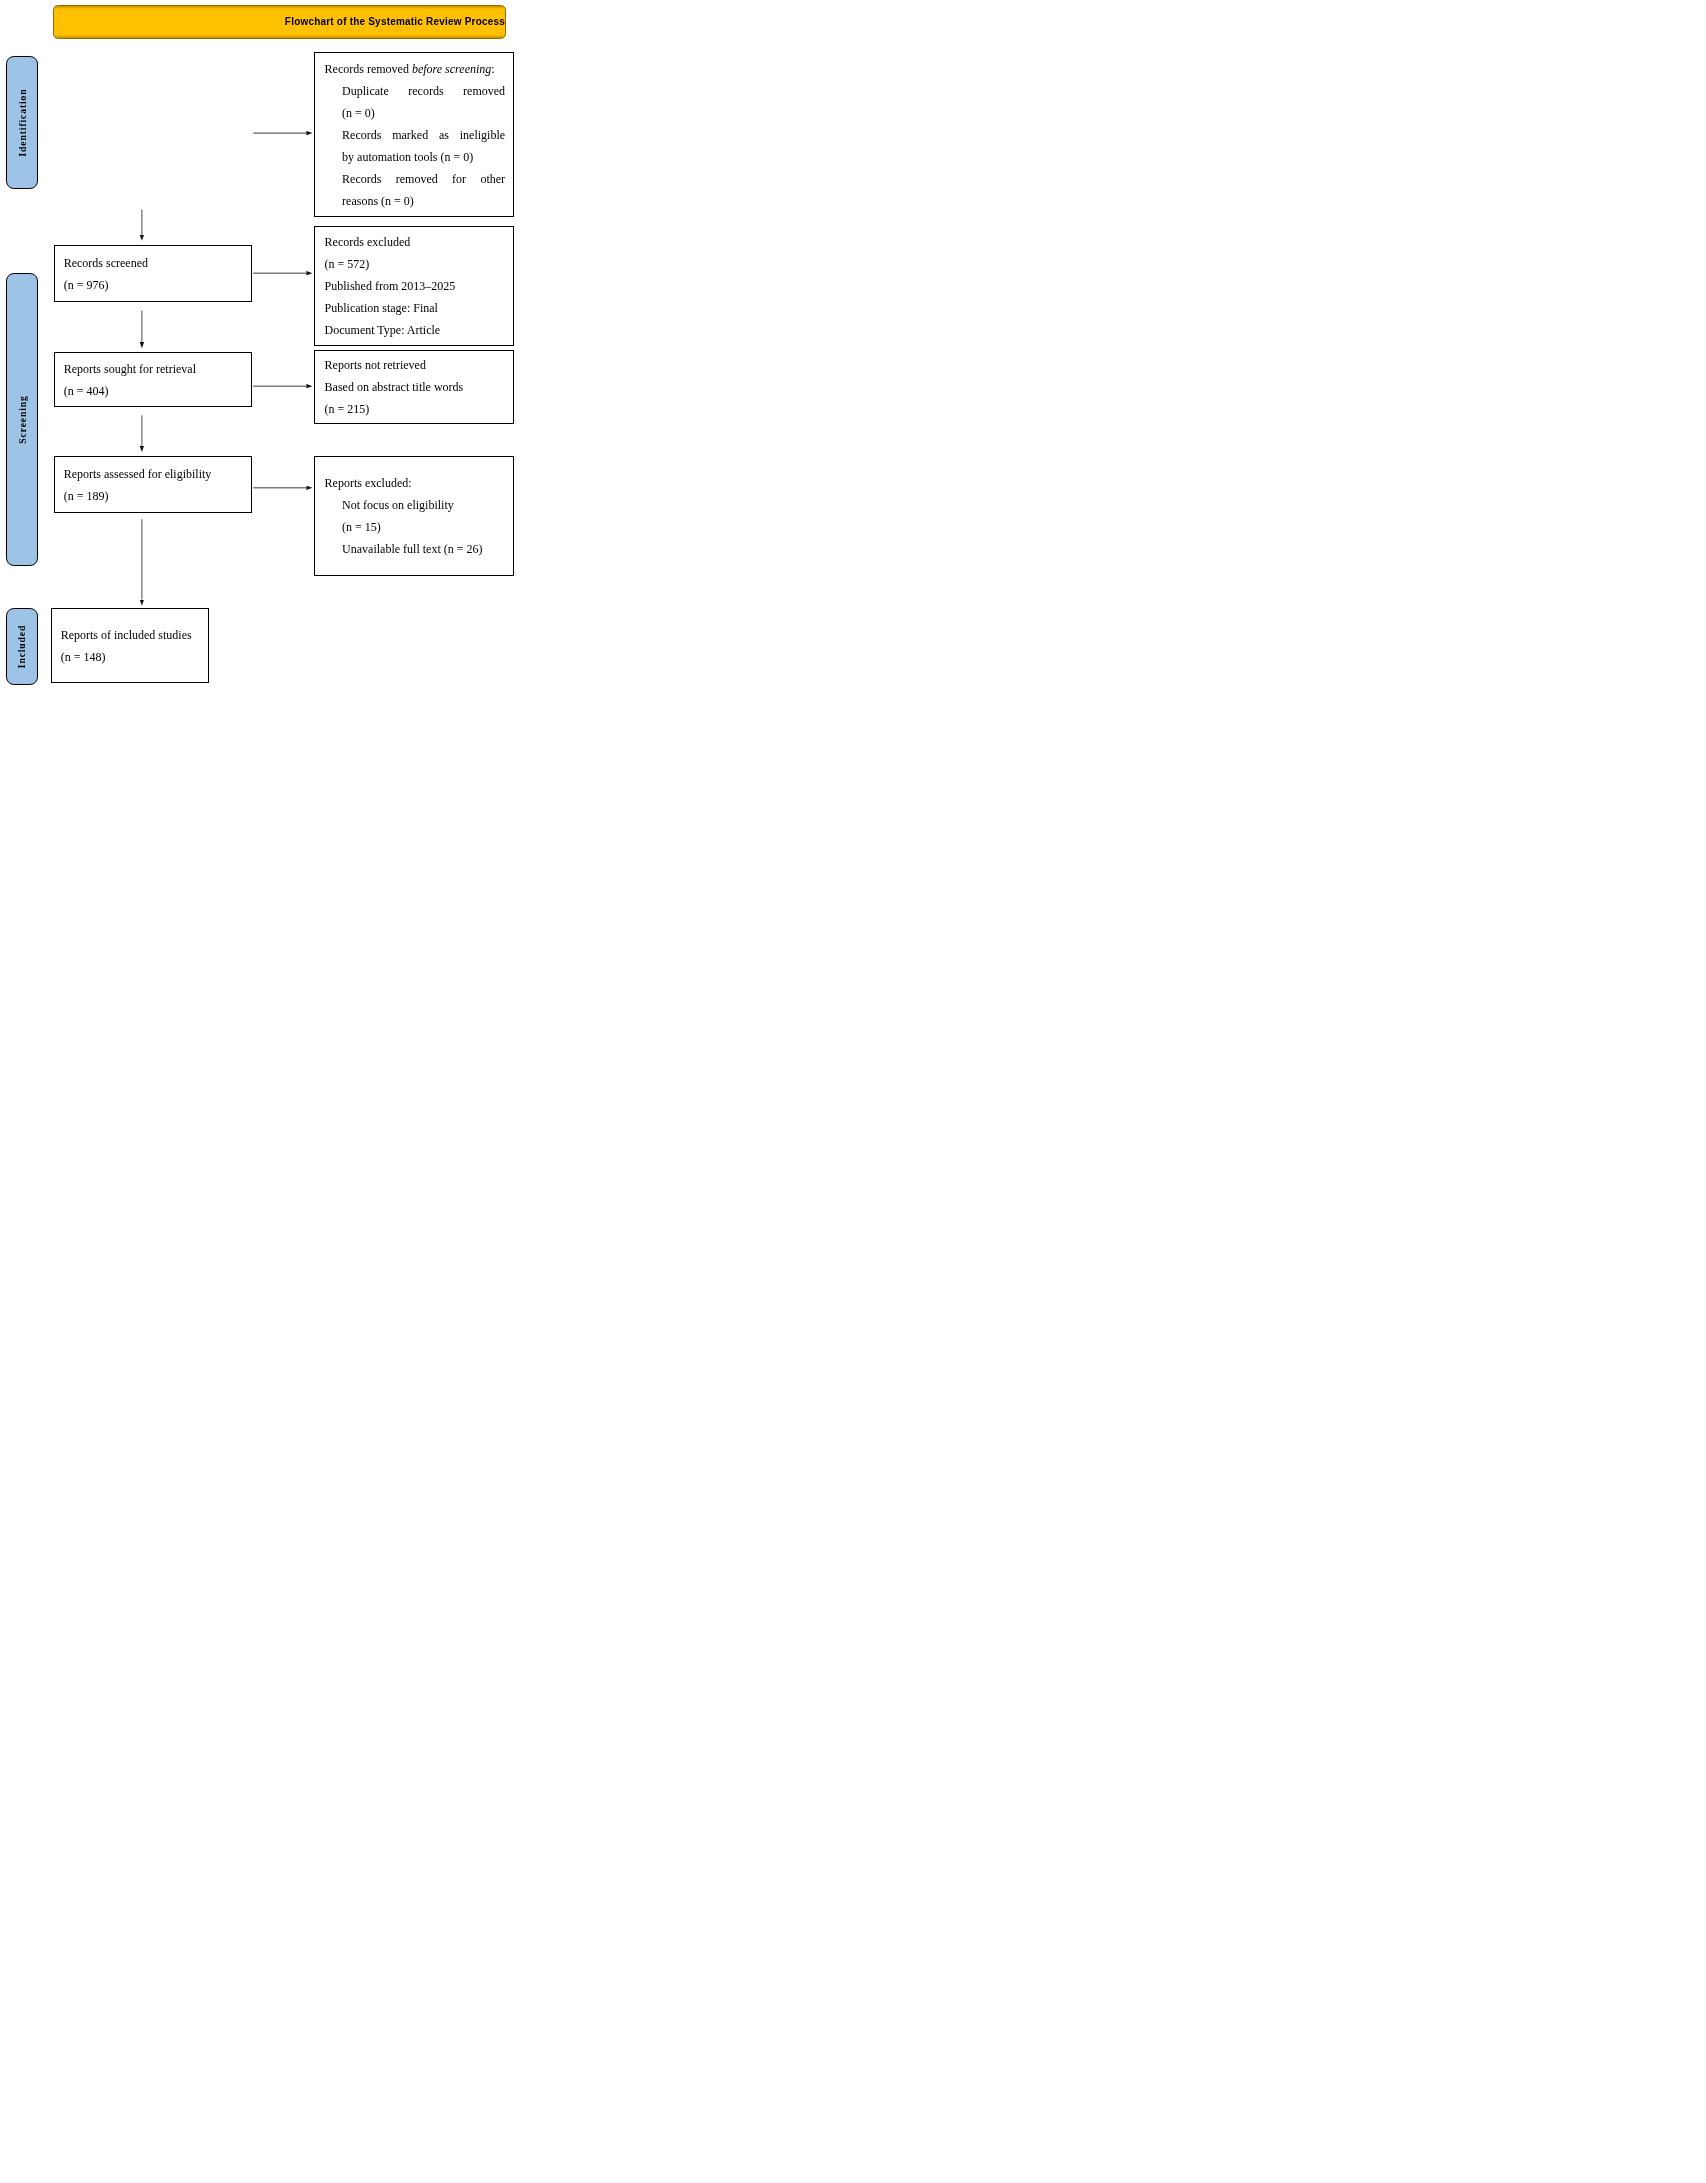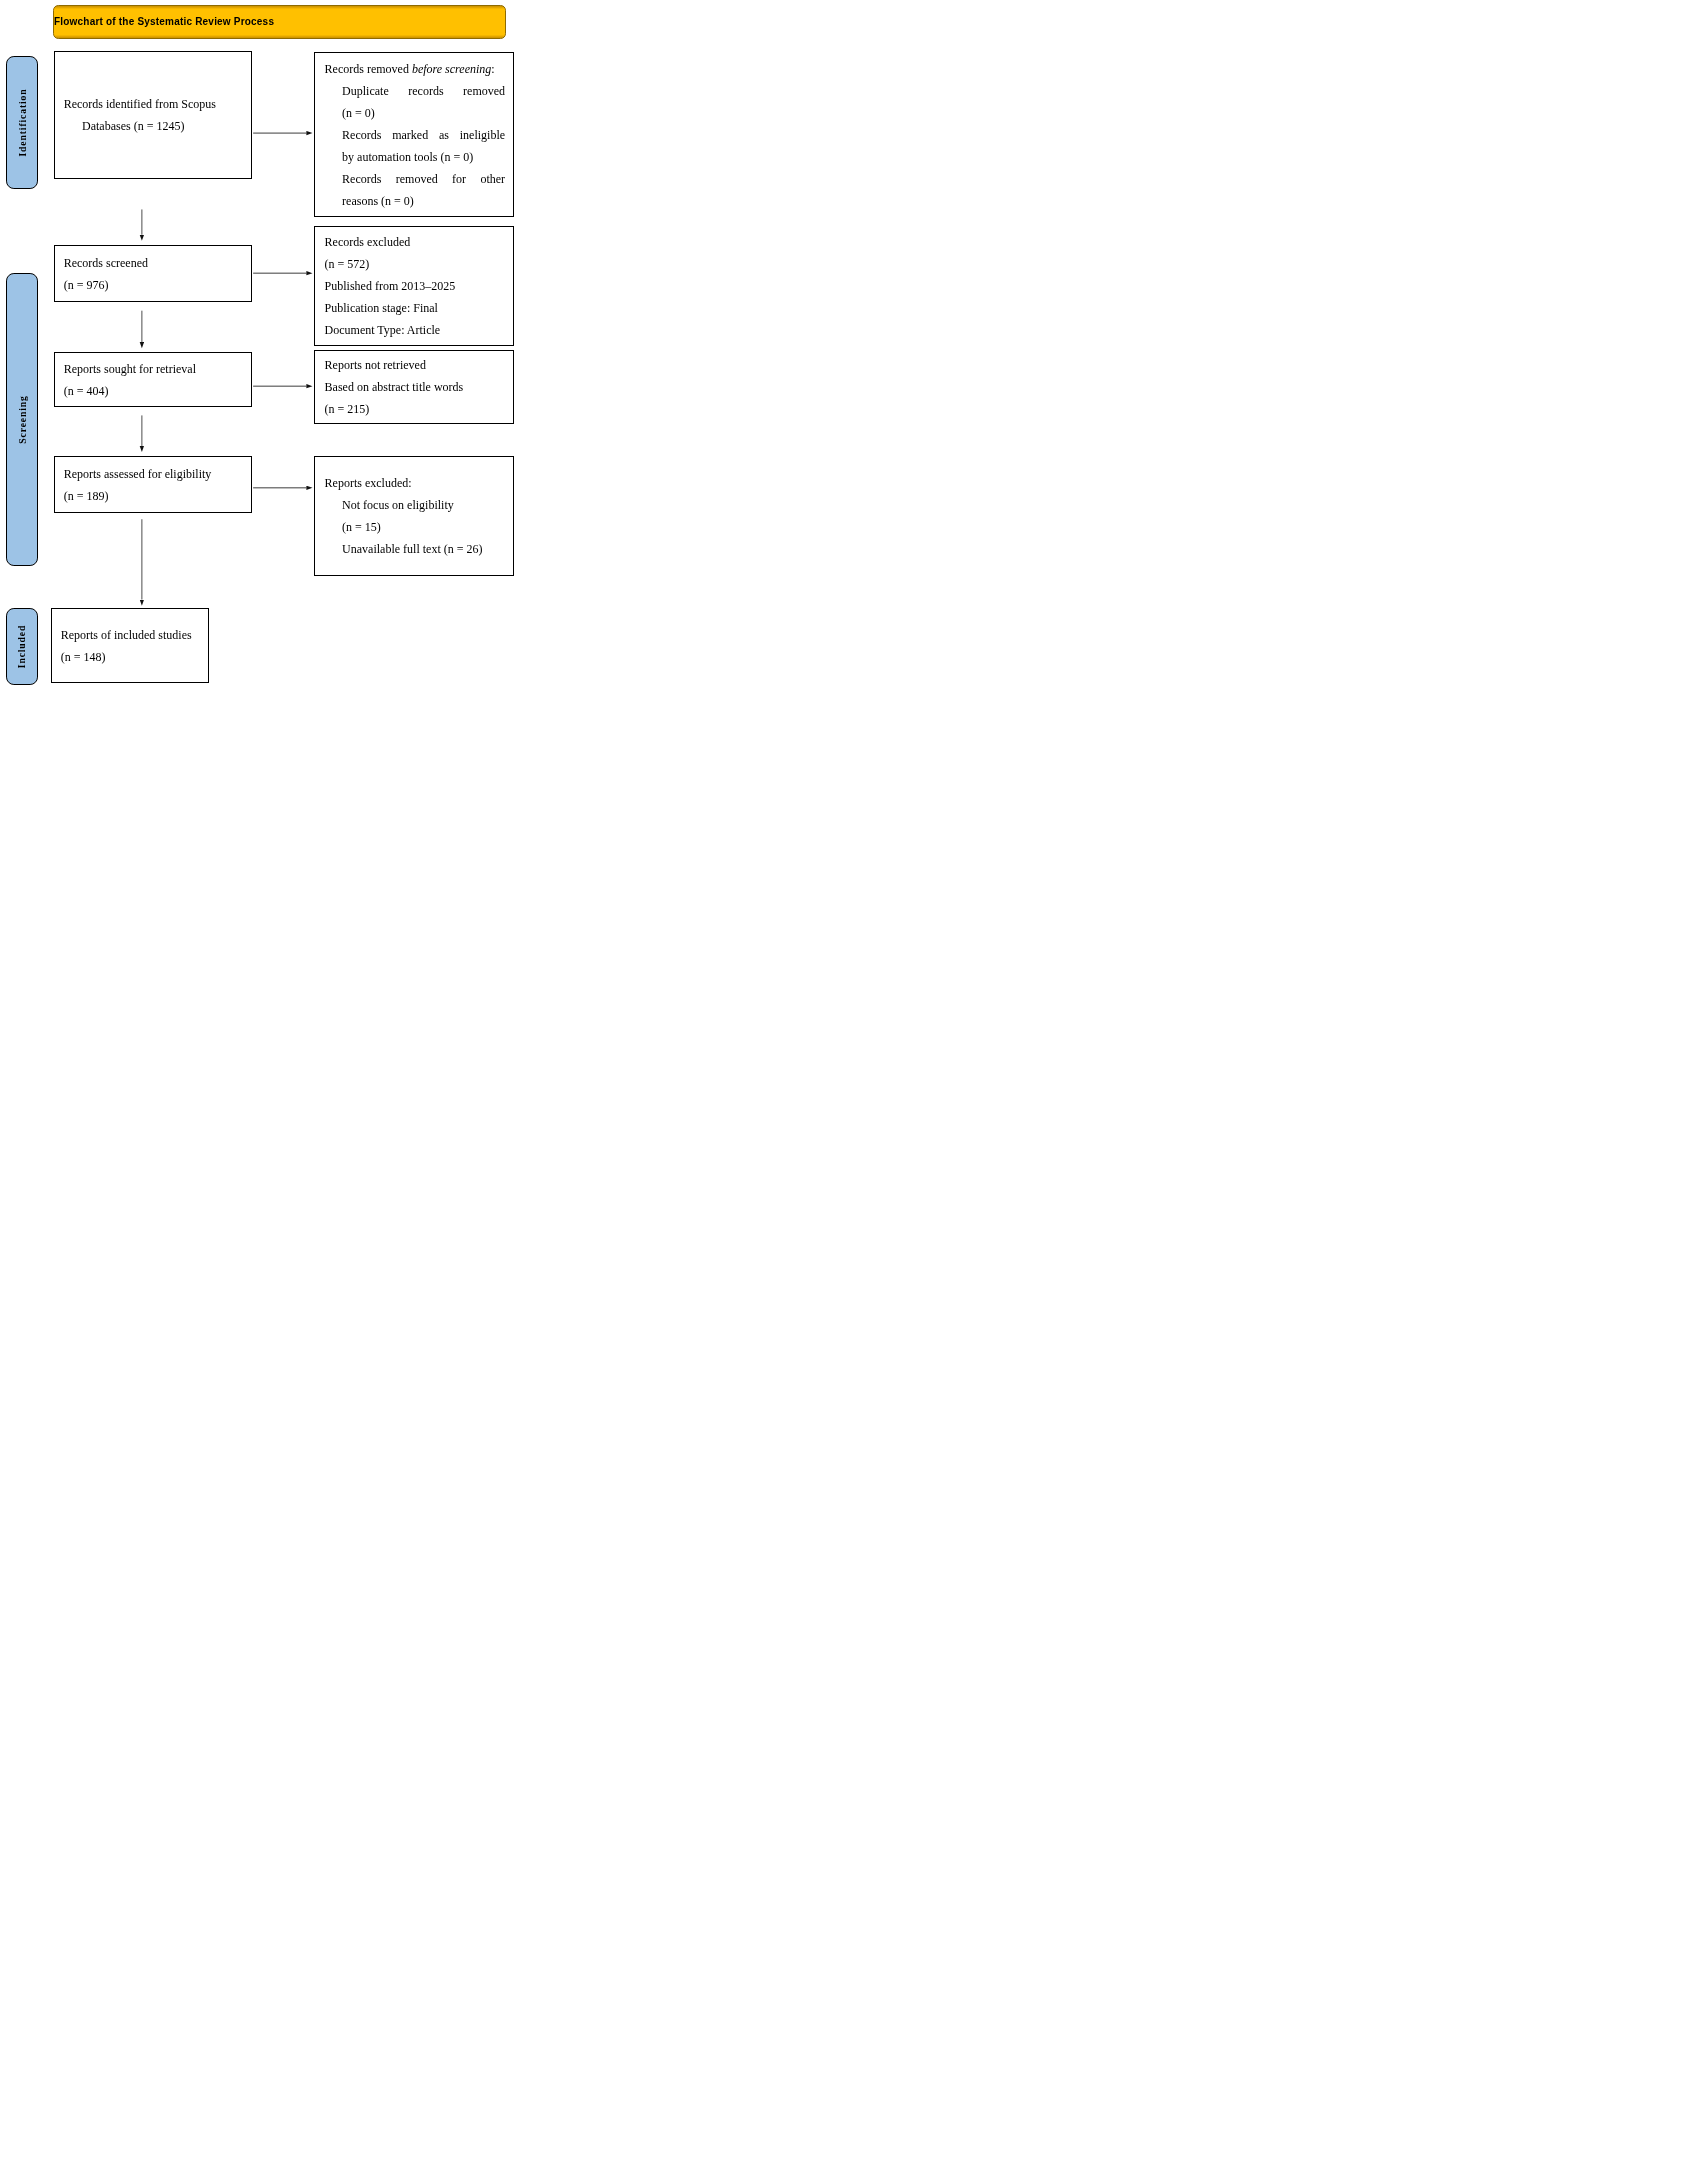--- a/index.html
+++ b/index.html
@@ -22,21 +22,21 @@
   .connectors{
     position:absolute;left:0;top:0;width:522px;height:689px;
     pointer-events:none;
   }
   .banner{
     position:absolute;left:53px;top:4.8px;width:453px;height:34px;
     box-sizing:border-box;
     background:linear-gradient(180deg,#c98f00 0%,var(--banner-fill) 10%,var(--banner-fill) 90%,#c98f00 100%);
     border:1.3px solid var(--banner-border);
     border-radius:5.2px;
-    display:flex;align-items:center;justify-content:flex-start;
+    display:flex;align-items:center;justify-content:flex-end;
   }
   .banner .title{
     font-family:"Liberation Sans","DejaVu Sans",sans-serif;
     font-weight:bold;font-size:10px;letter-spacing:0.2px;color:#000;
   }
   .stage{
     position:absolute;left:6.1px;width:32px;
     box-sizing:border-box;
     background:var(--stage-fill);
     border:1.3px solid var(--box-border);
@@ -104,24 +104,20 @@
   <div class="stage stage-identification">
     <span class="vtext">Identification</span>
   </div>
   <div class="stage stage-screening">
     <span class="vtext">Screening</span>
   </div>
   <div class="stage stage-included">
     <span class="vtext">Included</span>
   </div>
 
-  <div class="fbox box-identified">
-    <div class="line">Records identified from Scopus</div>
-    <div class="line indent">Databases (n = 1245)</div>
-  </div>
 
   <div class="fbox box-screened">
     <div class="line">Records screened</div>
     <div class="line">(n = 976)</div>
   </div>
 
   <div class="fbox box-sought">
     <div class="line">Reports sought for retrieval</div>
     <div class="line">(n = 404)</div>
   </div>

